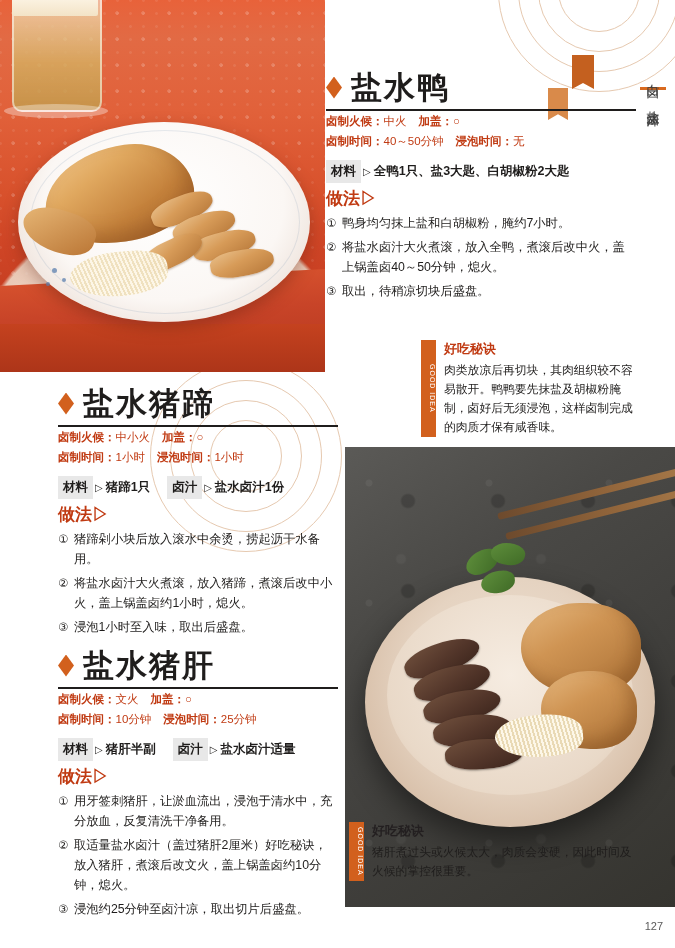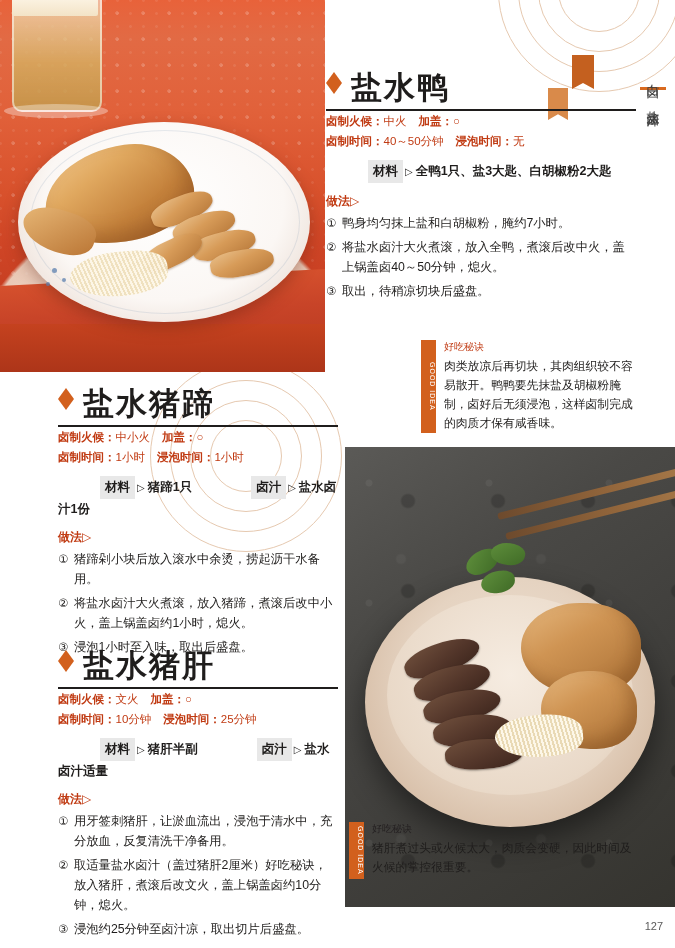--- a/index.html
+++ b/index.html
@@ -161,62 +161,62 @@
   .ribbon{position:absolute;background:#c4601f;}
   .rb1{left:572px;top:55px;width:22px;height:34px;clip-path:polygon(0 0,100% 0,100% 100%,50% 82%,0 100%);}
   .rb2{left:548px;top:88px;width:20px;height:32px;clip-path:polygon(0 0,100% 0,100% 100%,50% 82%,0 100%);background:#d98a4a;}
 
   
   .recipe{position:absolute;}
   .r1{left:326px;top:72px;width:310px;}
   .r2{left:58px;top:388px;width:280px;}
   .r3{left:58px;top:650px;width:280px;}
 
-  .title-row{display:flex;align-items:flex-start;gap:9px;}
+  .title-row{display:flex;align-items:center;gap:9px;}
   .diamond{
     width:16px;height:22px;background:#d2601d;
     clip-path:polygon(50% 0,100% 50%,50% 100%,0 50%);
     flex:0 0 auto;
   }
   .title{
     font-family:"DejaVu Sans","Liberation Sans",sans-serif;
     font-size:31px;font-weight:700;color:#1f1d1c;letter-spacing:2px;line-height:1;
   }
   .title-underline{height:2px;background:#1f1d1c;margin-top:6px;}
 
   .meta{font-size:11.5px;color:#c03a12;line-height:1.75;}
   .meta .lbl{font-weight:700;}
   .meta-line{white-space:nowrap;}
   .meta-sep{display:inline-block;width:12px;}
 
   .ing{margin-top:9px;font-size:12.5px;color:#1f1d1c;line-height:1.6;}
   .tag{
     display:inline-block;background:#e8e8e8;color:#1f1d1c;font-weight:700;
-    padding:1px 5px 2px;margin-right:2px;margin-left:42px;
+    padding:1px 5px 2px;margin-right:2px;
   }
   .tri{color:#1f1d1c;font-size:10px;margin-right:3px;}
   .ing b{font-weight:700;}
 
-  .method-head{margin-top:10px;font-size:12px;font-weight:700;color:#c03a12;}
+  .method-head{margin-top:4px;font-size:17px;font-weight:700;color:#c03a12;font-family:Liberation Serif, serif;}
   .steps{margin:4px 0 0;padding:0;list-style:none;font-size:12.3px;line-height:1.62;color:#1f1d1c;}
   .steps li{display:flex;margin-bottom:4px;}
   .steps .num{
     flex:0 0 auto;width:16px;color:#1f1d1c;font-size:11.5px;
   }
   .steps .txt{flex:1 1 auto;}
 
   
   .tip{position:absolute;display:flex;gap:8px;}
   .tip-left{
     flex:0 0 auto;width:15px;background:#d2601d;color:#fff;
     font-size:7px;letter-spacing:1px;text-align:center;padding:4px 0;
     writing-mode:vertical-rl;
   }
   .tip-body{flex:1 1 auto;}
-  .tip-title{font-size:10px;font-weight:400;color:#c03a12;margin-bottom:3px;}
+  .tip-title{font-size:13px;font-weight:700;color:#c03a12;margin-bottom:3px;}
   .tip-text{font-size:11.8px;line-height:1.6;color:#1f1d1c;}
   .tip1{left:421px;top:340px;width:215px;}
   .tip2{left:349px;top:822px;width:290px;}
   .tip2 .tip-title, .tip2 .tip-text{color:#1f1d1c;}
   .tip2 .tip-title{color:#231f20;}
 
   .page-num{
     position:absolute;right:12px;bottom:16px;font-size:11px;color:#5a5a5a;
   }
 </style>

